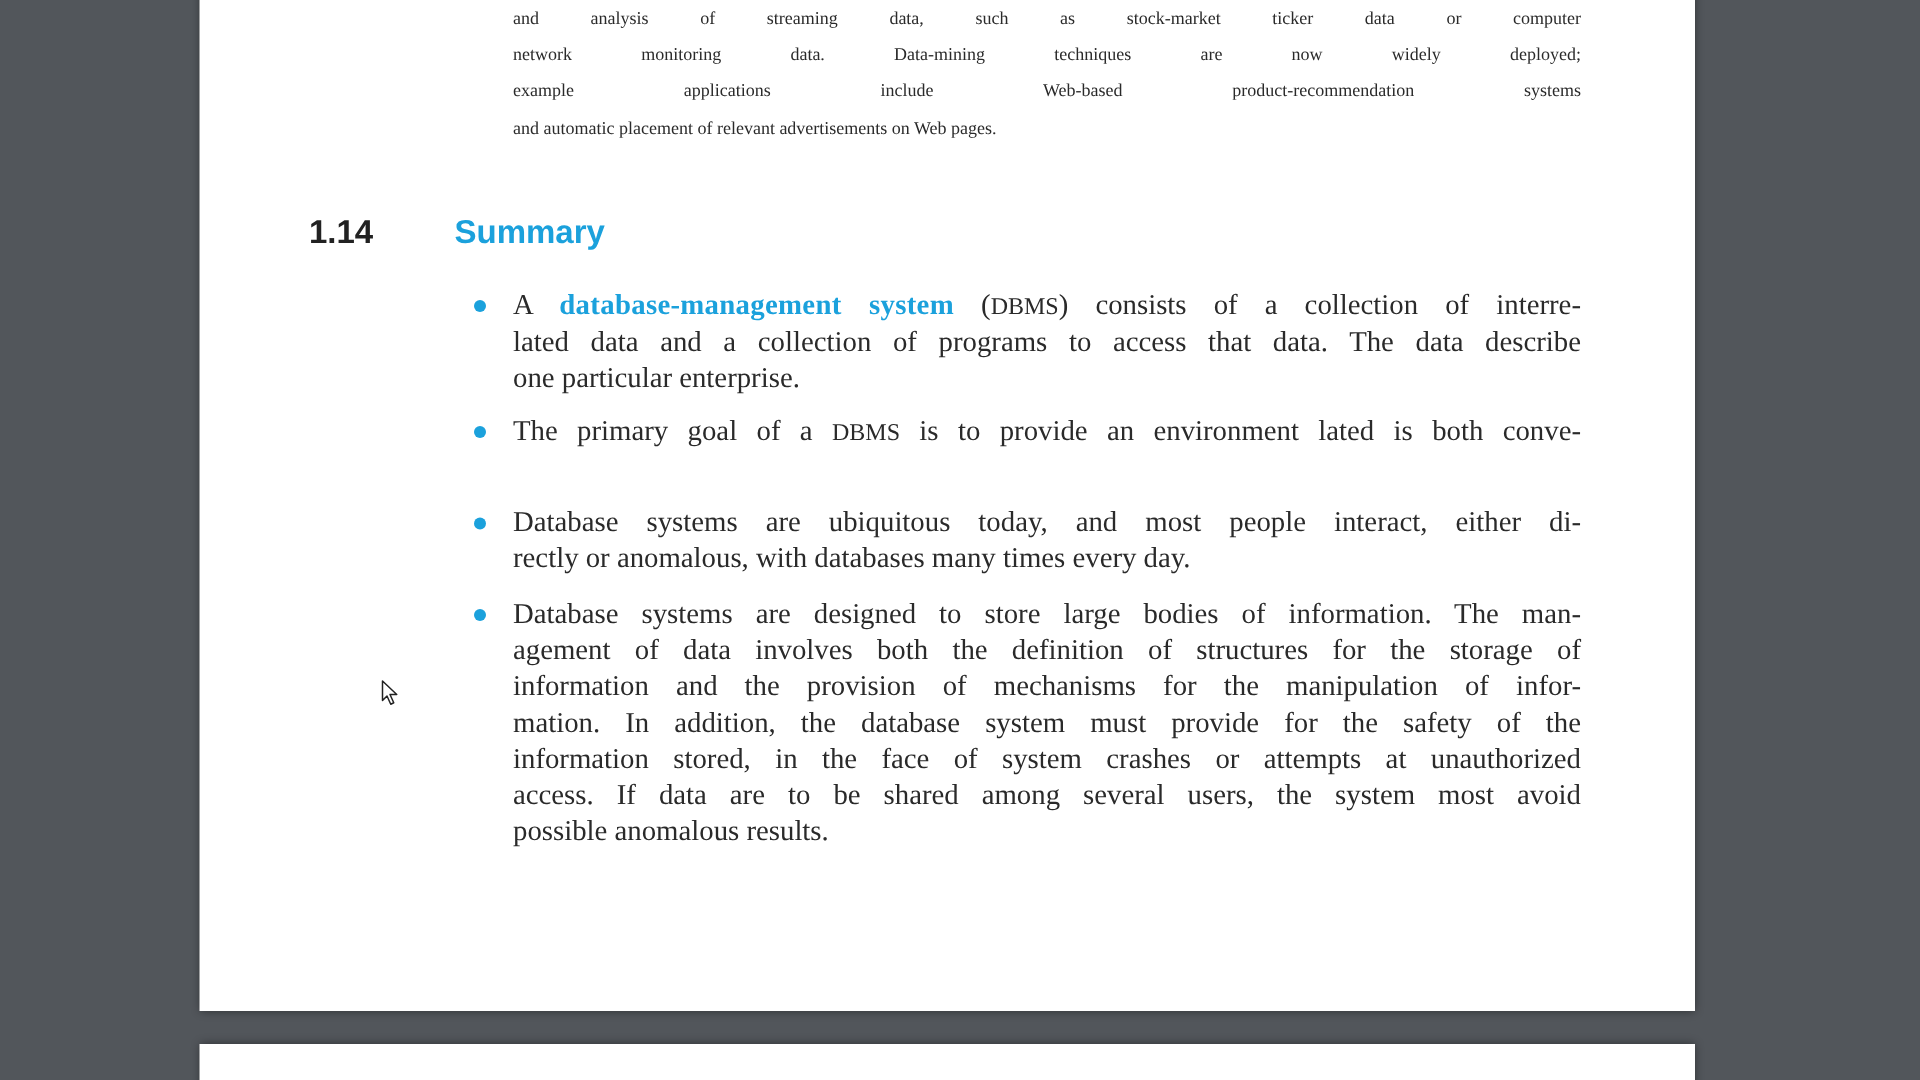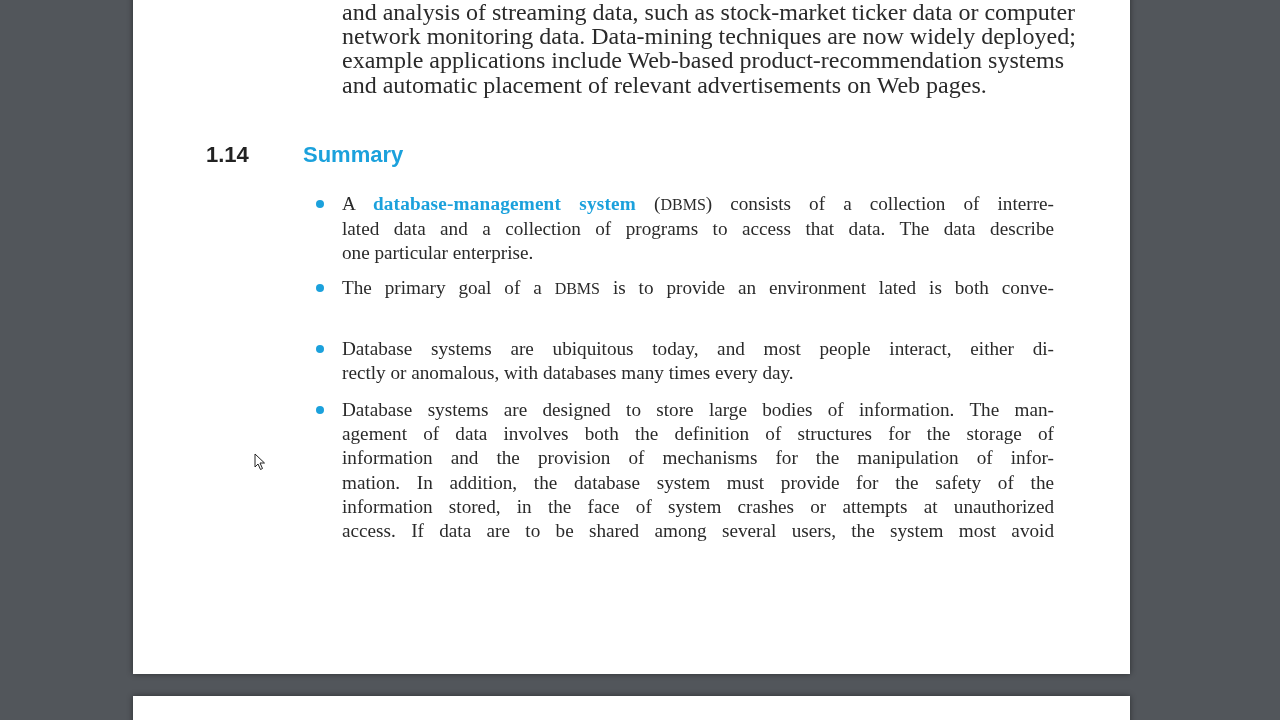--- a/index.html
+++ b/index.html
@@ -30,21 +30,21 @@
     }
     .page-2 {
       top: 696px;
       height: 400px;
     }
     .para {
       position: absolute;
       left: 209px;
       width: 712px;
       color: #2a2a2a;
-      font-size: 24px;
+      font-size: 12px;
       line-height: 24.2px;
       text-align: justify;
       text-align-last: left;
     }
     .intro {
       top: 40px;
       height: 98px;
     }
     .intro .line {
       display: block;
@@ -168,20 +168,21 @@
       </li>
 
       <li class="bullet-item b4">
         <span class="dot"></span>
         <span class="line">Database systems are designed to store large bodies of information. The man-</span>
         <span class="line">agement of data involves both the definition of structures for the storage of</span>
         <span class="line">information and the provision of mechanisms for the manipulation of infor-</span>
         <span class="line">mation. In addition, the database system must provide for the safety of the</span>
         <span class="line">information stored, in the face of system crashes or attempts at unauthorized</span>
         <span class="line">access. If data are to be shared among several users, the system most avoid</span>
+        <span class="line last">possible anomalous results.</span>
       </li>
 
     </ul>
   </div>
 
   <div class="page page-2"></div>
 
   <svg class="cursor" viewBox="0 0 12 18">
     <path d="M1 1 L1 14 L4 11 L6.5 16.5 L8.5 15.5 L6 10 L10.5 10 Z" fill="#ffffff" stroke="#222222" stroke-width="1" stroke-linejoin="round"></path>
   </svg>

